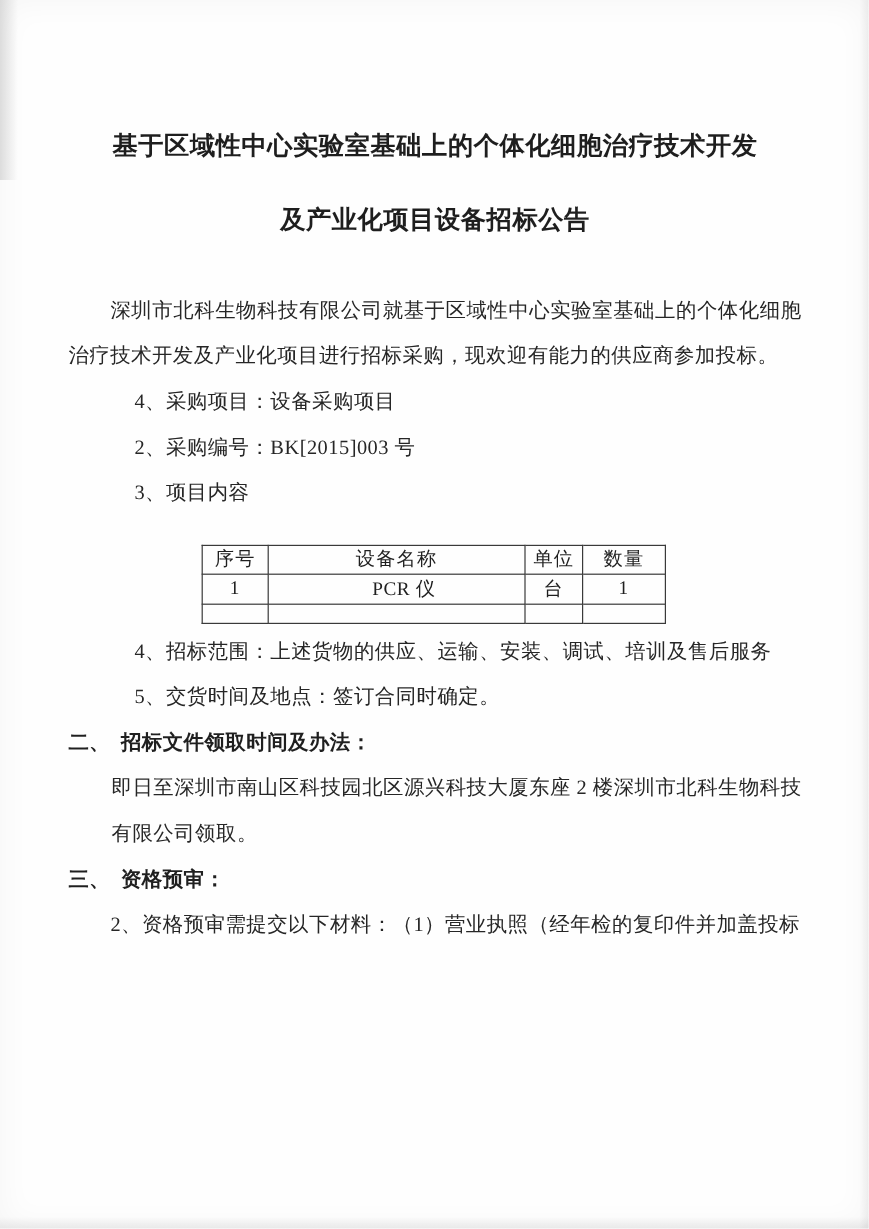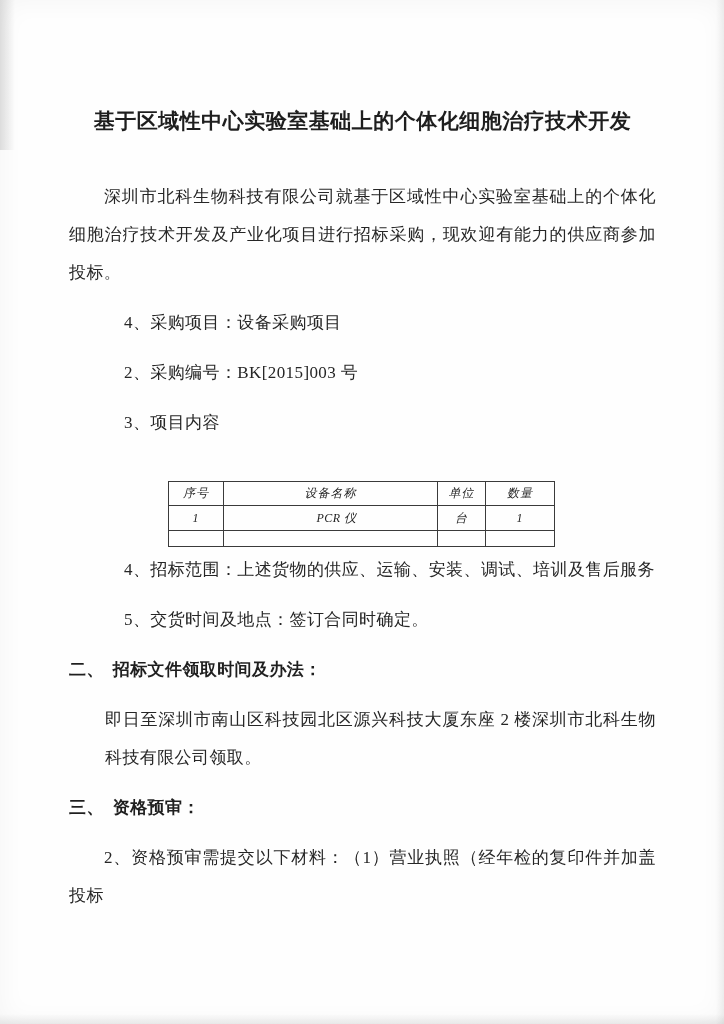--- a/index.html
+++ b/index.html
@@ -42,42 +42,41 @@
     font-size: 21px;
     font-weight: bold;
     line-height: 62px;
     text-align: center;
     letter-spacing: 0.5px;
     color: #1e1e1e;
   }
   .doc-title .title-line { display: block; }
 
   .para, .item, .sec-heading {
-    margin: 12px;
+    margin: 0;
     font-size: 17px;
     line-height: 38px;
     letter-spacing: 0.4px;
     color: #262626;
   }
   .para { text-align: justify; }
   .first-indent { text-indent: 35px; }
   .block-indent { padding-left: 36px; }
   .item { padding-left: 55px; }
 
   .sec-heading { font-weight: bold; color: #1f1f1f; }
   .sec-num { margin-right: 9px; }
 
   .equip-table {
     border-collapse: collapse;
     table-layout: fixed;
     width: 386px;
-    margin: 39px 0 0 111px;
-    font-size: 12px;
+    margin: 24px 0 0 111px;
+    font-size: 16px;
     color: #1f1f1f;
-    font-style: italic;
   }
   .equip-table th, .equip-table td {
     border: 1px solid #3a3a3a;
     padding: 0;
     text-align: center;
     font-weight: normal;
     letter-spacing: 1px;
     overflow: hidden;
     white-space: nowrap;
   }
@@ -91,20 +90,21 @@
 </head>
 <body>
 
 <div class="page">
   <div class="scan-edge-left"></div>
   <div class="scan-edge-right"></div>
   <div class="scan-edge-bottom"></div>
 
   <h1 class="doc-title">
     <span class="title-line">基于区域性中心实验室基础上的个体化细胞治疗技术开发</span>
+    <span class="title-line">及产业化项目设备招标公告</span>
   </h1>
 
   <p class="para first-indent">深圳市北科生物科技有限公司就基于区域性中心实验室基础上的个体化细胞治疗技术开发及产业化项目进行招标采购，现欢迎有能力的供应商参加投标。</p>
 
 
   <p class="item">4、采购项目：设备采购项目</p>
   <p class="item">2、采购编号：BK[2015]003 号</p>
   <p class="item">3、项目内容</p>
 
   <table class="equip-table">

